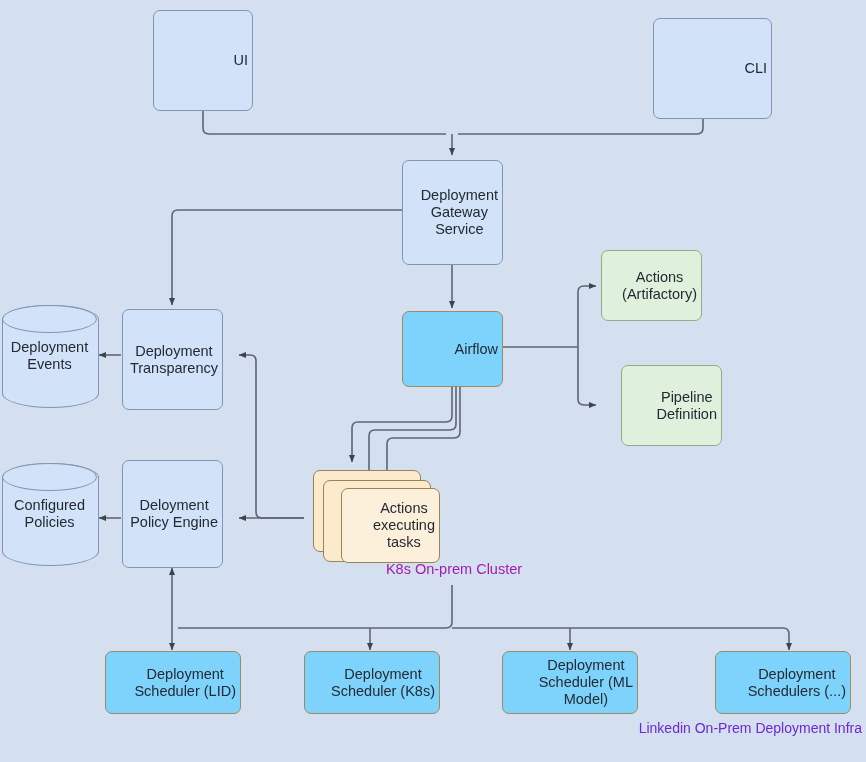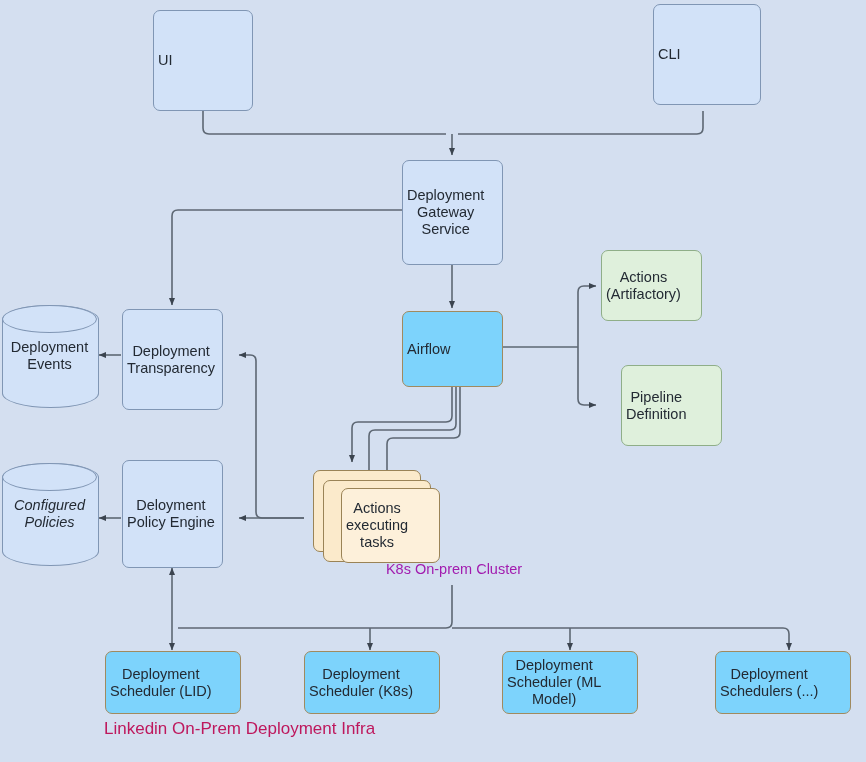--- a/index.html
+++ b/index.html
@@ -24,21 +24,21 @@
     top: 0;
     width: 866px;
     height: 762px;
     pointer-events: none;
   }
   .node {
     position: absolute;
     box-sizing: border-box;
     display: flex;
     align-items: center;
-    justify-content: flex-start;
+    justify-content: flex-end;
     text-align: center;
     color: #232a33;
     font-size: 14.5px;
     line-height: 17px;
     border-radius: 7px;
     border: 1px solid #7e8a9b;
     white-space: pre-line;
     padding: 2px 4px;
   }
   .blue  { background: #d2e2f8; border-color: #8096b4; }
@@ -143,21 +143,21 @@
       <path d="M121,355 L99,355" marker-end="url(#arrow)"></path>
 
       <path d="M121,518 L99,518" marker-end="url(#arrow)"></path>
     </g>
   </svg>
 
   <div class="node blue" style="left:153px; top:10px; width:100px; height:101px;">
     <span>UI</span>
   </div>
 
-  <div class="node blue" style="left:653px; top:4px; width:108px; height:101px;">
+  <div class="node blue" style="left:653px; top:18px; width:119px; height:101px;">
     <span>CLI</span>
   </div>
 
   <div class="node blue" style="left:402px; top:160px; width:101px; height:105px;">
     <span>Deployment
 Gateway
 Service</span>
   </div>
 
   <div class="node peach" style="left:402px; top:311px; width:101px; height:76px;">
@@ -184,40 +184,40 @@
     <div class="lid"></div>
     <div class="txt">Deployment
 Events</div>
   </div>
 
   <div class="node blue" style="left:122px; top:460px; width:101px; height:108px;">
     <span>Deloyment
 Policy Engine</span>
   </div>
 
-  <div class="cyl" style="left:2px; top:463px; width:95px; height:101px;font-style:italic;">
+  <div class="cyl" style="left:2px; top:463px; width:95px; height:101px;">
     <div class="body"></div>
     <div class="lid"></div>
     <div class="txt">Configured
 Policies</div>
   </div>
 
   <div class="node cream container-label" style="left:304px; top:460px; width:300px; height:125px;">
     <span class="container-label" style="left:0; right:0; bottom:7px; text-align:center; font-size:14.5px; color:#a21caf;">K8s On-prem Cluster</span>
   </div>
   <div class="stack-card" style="left:313px; top:470px; width:108px; height:82px;"></div>
   <div class="stack-card" style="left:323px; top:480px; width:108px; height:82px;"></div>
   <div class="node cream" style="left:341px; top:488px; width:99px; height:75px;">
     <span>Actions
 executing
 tasks</span>
   </div>
 
   <div class="node infra container-label" style="left:104px; top:650px; width:758px; height:97px;">
-    <span class="container-label" style="left:0; right:0; bottom:10px; text-align:left; font-size:17px; color:#be185d;">Linkedin On-Prem Deployment Infra</span>
+    <span class="container-label" style="left:0; right:0; bottom:10px; text-align:right; font-size:14px; color:#6d28d9;">Linkedin On-Prem Deployment Infra</span>
   </div>
 
   <div class="node peach" style="left:105px; top:651px; width:136px; height:63px;">
     <span>Deployment
 Scheduler (LID)</span>
   </div>
 
   <div class="node peach" style="left:304px; top:651px; width:136px; height:63px;">
     <span>Deployment
 Scheduler (K8s)</span>

